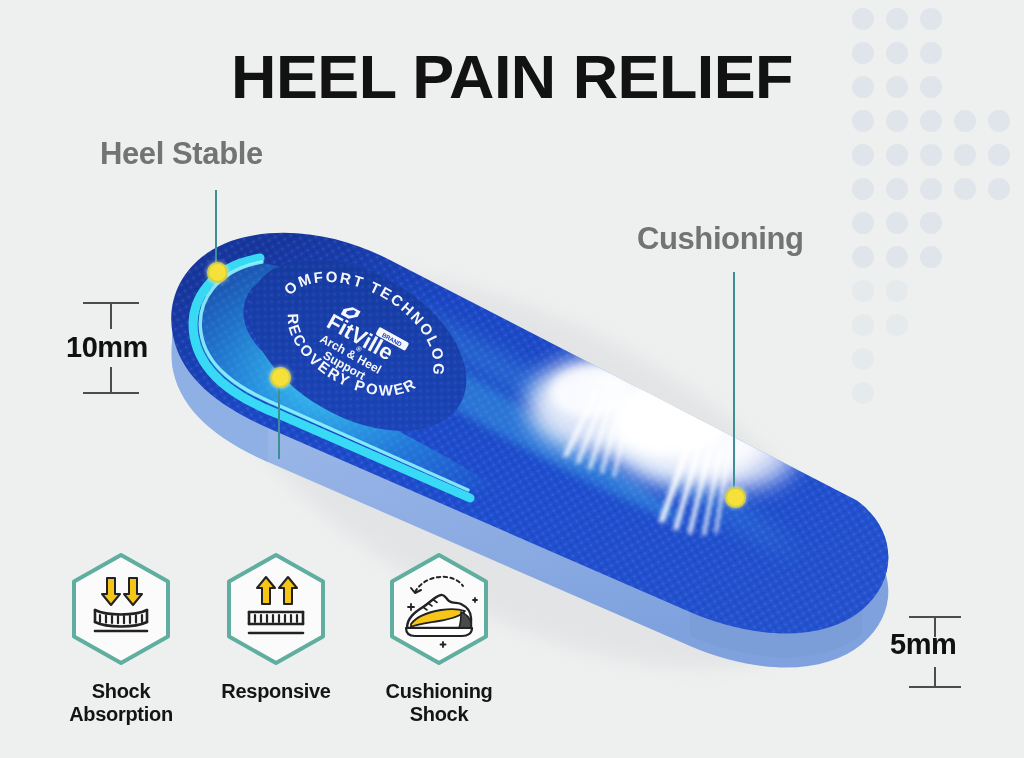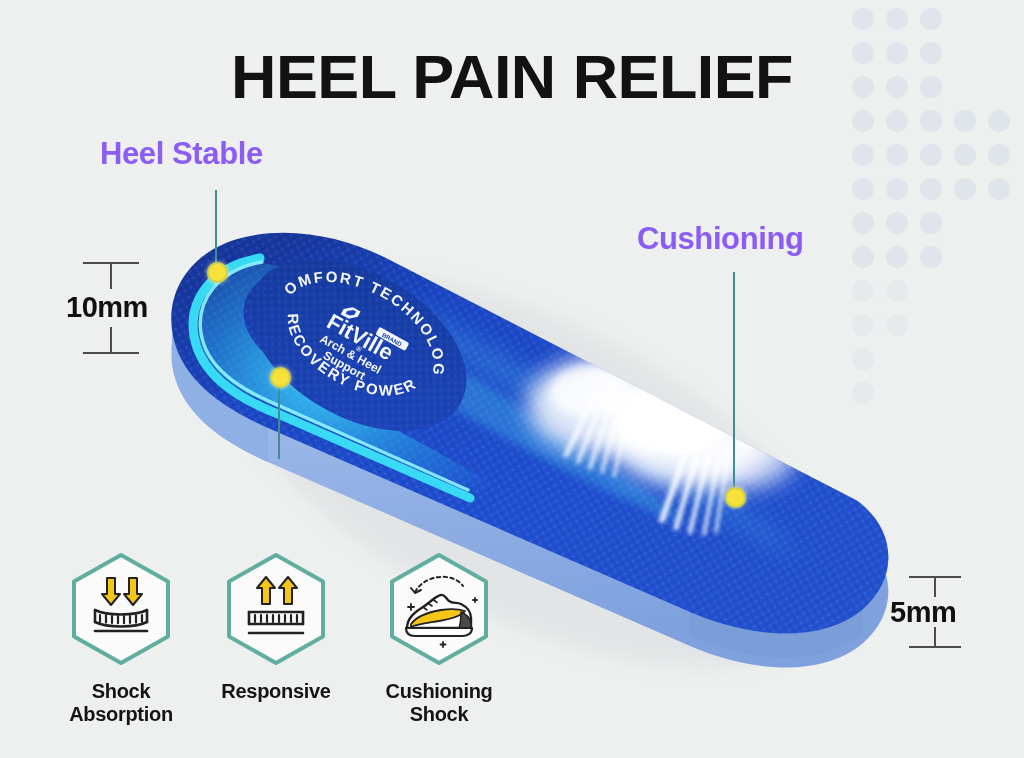--- a/index.html
+++ b/index.html
@@ -20,36 +20,36 @@
     position:absolute;left:0;top:42px;width:1024px;text-align:center;
     font-family:"Liberation Sans", sans-serif;
     font-weight:700;font-size:61px;letter-spacing:-0.5px;
     color:#121212;
     transform:scaleX(1.03);
   }
 
   
   .callout{
     position:absolute;
-    font-weight:700;color:#8b5cf6;
+    font-weight:700;color:#737373;
     font-size:31px;letter-spacing:-0.4px;white-space:nowrap;
   }
   #lbl-heel{left:100px;top:136px;}
   #lbl-breath{left:637px;top:221px;}
   #lbl-cush{left:185px;top:468px;}
 
   .leader{position:absolute;background:#3f8f92;}
   .dot{
     position:absolute;width:17px;height:17px;border-radius:50%;
     background:#f6e03a;border:2px solid #cfcf4c;
     box-shadow:0 0 4px rgba(255,255,180,.8);
   }
 
   
-  .dim{position:absolute;}
+  .dim{position:absolute;margin-top:40px;}
   .dim .cap{position:absolute;height:2px;background:#4c4c4c;left:0;}
   .dim .stem{position:absolute;width:2px;background:#4c4c4c;}
   .dim .val{
     position:absolute;font-weight:700;font-size:29px;color:#111;white-space:nowrap;
     letter-spacing:-0.5px;
   }
 
   
   #insole{position:absolute;left:0;top:0;width:1024px;height:758px;}
 
@@ -309,21 +309,21 @@
     <div class="stem" style="left:27px;bottom:1px;height:26px;"></div>
     <div class="cap" style="bottom:0;width:56px;"></div>
     <div class="val" style="left:-17px;top:29px;">10mm</div>
   </div>
 
   <div class="dim" id="dim-5" style="left:909px;top:576px;width:52px;height:72px;">
     <div class="cap" style="top:0;width:52px;"></div>
     <div class="stem" style="left:25px;top:1px;height:20px;"></div>
     <div class="stem" style="left:25px;bottom:1px;height:20px;"></div>
     <div class="cap" style="bottom:0;width:52px;"></div>
-    <div class="val" style="left:-19px;top:20px;">5mm</div>
+    <div class="val" style="left:-19px;top:12px;">5mm</div>
   </div>
 
   <div class="features">
 
     <div class="feat" id="feat-1">
       <div class="hex">
         <svg viewBox="0 0 104 114" width="104" height="114">
           <polygon points="52,3 99,29.5 99,84.5 52,111 5,84.5 5,29.5" fill="#fbfbfb" stroke="#5fae9f" stroke-width="4" stroke-linejoin="round"></polygon>
           <g stroke="#222" stroke-width="2.6" fill="none" stroke-linecap="round">
             <path d="M25,60 L79,60"></path>

